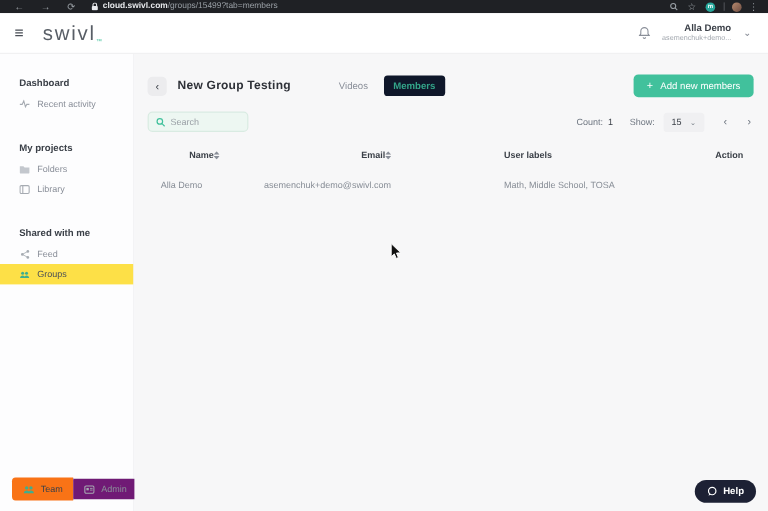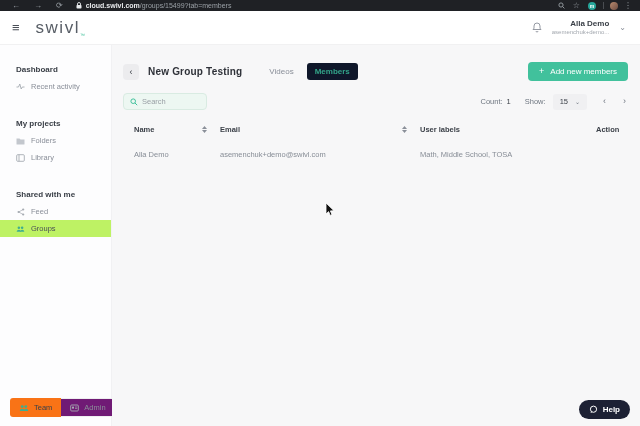--- a/index.html
+++ b/index.html
@@ -33,31 +33,31 @@
   
   .body-row { display:flex; height:381px; }
   .sidebar { width:112px; background:#fdfdfe; border-right:1px solid #f1f1f3; position:relative; padding-top:16px; flex-shrink:0; }
   .main { flex:1; background:#f7f7f8; position:relative; padding:17px 12px 0 11px; }
 
   
   .side-heading { height:17px; display:flex; align-items:center; padding-left:16px; font-size:8px; font-weight:bold; color:#3b4048; cursor:pointer; }
   .side-heading.gap { margin-top:20px; }
   .side-item { height:17px; display:flex; align-items:center; gap:6px; padding-left:16px; font-size:7.5px; color:#8a8f99; cursor:pointer; }
   .side-item .ic { display:flex; width:9px; justify-content:center; }
-  .side-item.active { background:#bef264; color:#4a4f57; }
+  .side-item.active { background:#fde047; color:#4a4f57; }
   .side-footer { position:absolute; left:10px; bottom:9px; display:flex; }
   .seg-btn { height:19px; display:flex; align-items:center; gap:5px; padding:0 9px; font-size:7.5px; cursor:pointer; }
   .seg-btn.team { background:#f97316; color:#3b4048; border-radius:3px 0 0 3px; }
   .seg-btn.admin { background:#701a75; color:#8a8f99; border:1px solid #eeeef0; border-left:none; border-radius:0 3px 3px 0; }
 
   
   .title-row { display:flex; align-items:center; }
   .back-btn { width:16px; height:16px; background:#ececee; border-radius:4px; display:flex; align-items:center; justify-content:center; font-size:9px; color:#3b4048; cursor:pointer; }
   .page-title { margin-left:9px; font-size:10px; font-weight:bold; color:#2e3138; letter-spacing:0.2px; }
-  .tabs { margin-left:19px; display:flex; gap:5px; }
+  .tabs { margin-left:32px; display:flex; gap:5px; }
   .tab { font-size:8px; color:#8a8f99; padding:4px 8px; cursor:pointer; }
   .tab.active { background:#0f172a; color:#33a489; border-radius:3px; font-weight:bold; }
   .add-btn { margin-left:auto; background:#41c19c; color:#fff; font-size:8px; padding:5px 11px; border-radius:4px; display:flex; align-items:center; gap:6px; cursor:pointer; border:none; font-family:inherit; }
   .add-btn .plus { font-size:9px; line-height:1; }
 
   
   .controls-row { margin-top:12px; display:flex; align-items:center; }
   .search-box { width:84px; height:17px; background:#edf7f2; border:1px solid #d9ebe2; border-radius:4px; display:flex; align-items:center; padding:0 6px; gap:4px; }
   .search-box input { border:none; outline:none; background:transparent; font-size:7.5px; color:#3b4048; width:100%; font-family:inherit; }
   .search-box input::placeholder { color:#9aa0a6; }
@@ -67,21 +67,21 @@
   .show-label { margin-left:14px; }
   .show-select { margin-left:7px; background:#f0f0f2; border-radius:3px; height:16px; display:flex; align-items:center; gap:7px; padding:0 7px; font-size:7.5px; color:#3b4048; cursor:pointer; }
   .show-select .chev { font-size:6px; color:#6e7680; }
   .pager { display:flex; align-items:center; gap:17px; margin-left:16px; margin-right:2px; }
   .pager-btn { font-size:9px; color:#6e7680; cursor:pointer; line-height:1; }
 
   
   .table { margin-top:15px; padding-left:11px; }
   .t-grid { display:grid; grid-template-columns:86px 200px 176px auto; }
   .th { font-size:7.5px; color:#3b4048; font-weight:bold; display:flex; align-items:center; }
-  .th.sortable { justify-content:space-between; padding-right:13px; }
+  .th.sortable { justify-content:center; padding-right:13px; }
   .td { font-size:7.5px; color:#878d96; padding-top:16px; }
   .sort-ic { display:flex; flex-direction:column; line-height:0; gap:1px; cursor:pointer; }
 
   
   .help-btn { position:absolute; right:10px; bottom:7px; background:#1d2134; border-radius:10px; height:19px; display:flex; align-items:center; gap:5px; padding:0 10px; color:#fff; font-size:8px; font-weight:bold; cursor:pointer; }
   .cursor { position:absolute; left:325px; top:202px; pointer-events:none; }
 </style>
 </head>
 <body>
 

